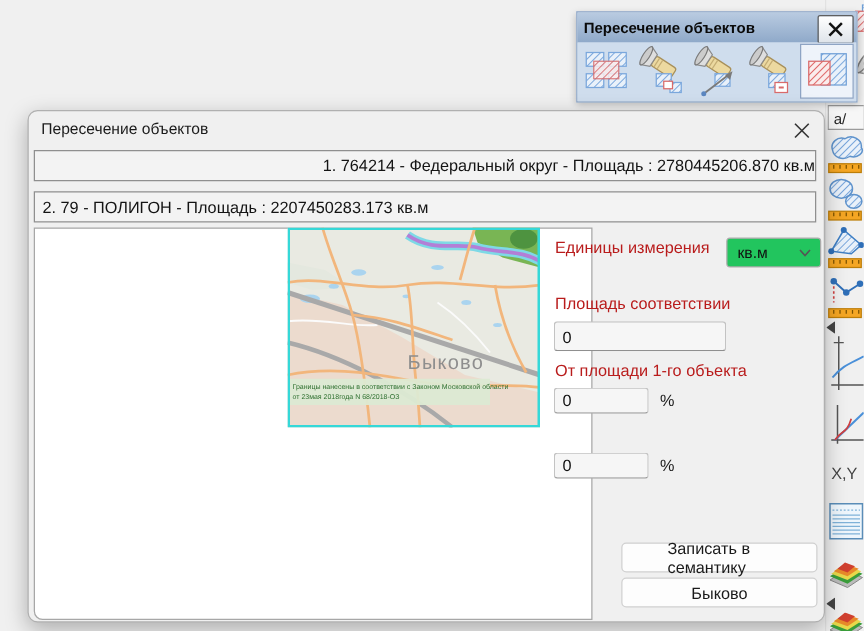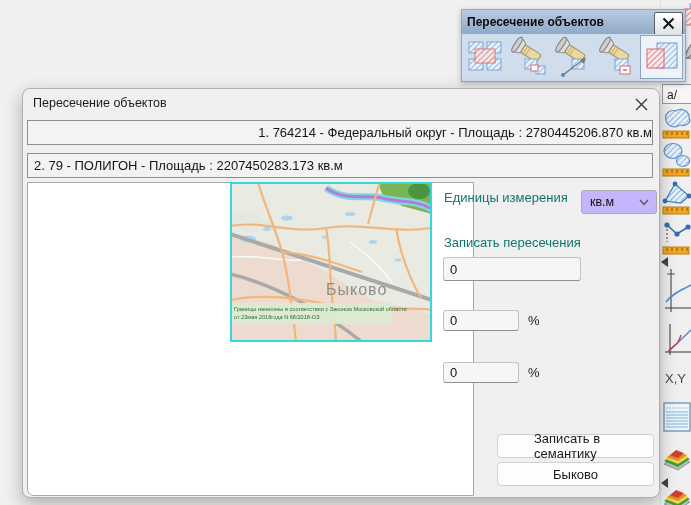--- a/index.html
+++ b/index.html
@@ -27,22 +27,22 @@
   
   .dialog{left:22px;top:88px;width:636px;height:408px;background:#f0f0f0;border:1px solid #b0b0b0;border-radius:8px;box-shadow:0 6px 18px rgba(0,0,0,.28);}
   .dlg-title{position:absolute;left:10px;top:7px;font-size:12.5px;color:#1b1b1b;}
   .dlg-close{position:absolute;right:8px;top:5px;width:20px;height:20px;display:flex;align-items:center;justify-content:center;cursor:pointer;}
   .info-row{position:absolute;left:4px;width:626px;height:25px;background:#f3f3f3;border:1px solid #8f8f8f;box-sizing:border-box;font-size:13px;color:#141414;line-height:23px;padding-left:6px;white-space:nowrap;overflow:hidden;}
   .row1{top:31px;text-align:right;}
   .row2{top:64px;}
   .panel{position:absolute;left:4px;top:93px;width:447px;height:314px;background:#ffffff;border:1px solid #a7a7a7;border-radius:0 0 0 7px;box-sizing:border-box;}
   .map-wrap{position:absolute;left:202px;top:-1px;width:202px;height:160px;}
 
-  .rc-label{position:absolute;font-size:13px;color:#0f766e;white-space:nowrap;}
-  .dropdown{position:absolute;left:558px;top:101px;width:76px;height:24px;background:#c4b5fd;border:1px solid #ababab;border-radius:3px;box-sizing:border-box;font-size:12.5px;color:#111;display:flex;align-items:center;padding-left:8px;cursor:pointer;}
+  .rc-label{position:absolute;font-size:13px;color:#b91c1c;white-space:nowrap;}
+  .dropdown{position:absolute;left:558px;top:101px;width:76px;height:24px;background:#22c55e;border:1px solid #ababab;border-radius:3px;box-sizing:border-box;font-size:12.5px;color:#111;display:flex;align-items:center;padding-left:8px;cursor:pointer;}
   .dd-chevron{position:absolute;right:7px;top:8px;}
   .field{position:absolute;background:#f6f6f6;border:1px solid #c3c3c3;border-bottom:1px solid #8f8f8f;border-radius:3px;box-sizing:border-box;font-size:13px;color:#111;padding:0 0 0 6px;font-family:"Liberation Sans","DejaVu Sans",sans-serif;}
   .f-big{left:420px;top:168px;width:138px;height:24px;}
   .f-s1{left:420px;top:221px;width:76px;height:21px;}
   .f-s2{left:420px;top:273px;width:76px;height:21px;}
   .pct{position:absolute;font-size:13px;color:#1b1b1b;}
   .btn{position:absolute;left:474px;width:157px;height:24px;background:#fdfdfd;border:1px solid #d0d0d0;border-radius:4px;font-size:13px;color:#1a1a1a;display:flex;align-items:center;justify-content:center;cursor:pointer;box-sizing:border-box;}
   .btn1{top:345px;padding-left:36px;}
   .btn2{top:373px;}
 </style>
@@ -267,23 +267,24 @@
   </div>
 
   <div class="rc-label" style="left:421px;top:101px">Единицы измерения</div>
   <div class="dropdown">
     <span>кв.м</span>
     <svg class="dd-chevron" width="10" height="7">
       <polyline points="1,1 5,5.5 9,1" fill="none" stroke="#555" stroke-width="1.3"></polyline>
     </svg>
   </div>
 
-  <div class="rc-label" style="left:421px;top:146px">Записать пересечения</div>
+  <div class="rc-label" style="left:421px;top:146px">Площадь соответствии</div>
   <input class="field f-big" value="0" style="">
 
+  <div class="rc-label" style="left:421px;top:200px">От площади 1-го объекта</div>
   <input class="field f-s1" value="0" style="">
   <div class="pct" style="left:505px;top:224px">%</div>
 
   <input class="field f-s2" value="0" style="">
   <div class="pct" style="left:505px;top:276px">%</div>
 
   <div class="btn btn1">Записать в семантику</div>
   <div class="btn btn2">Быково</div>
 </div>
 

